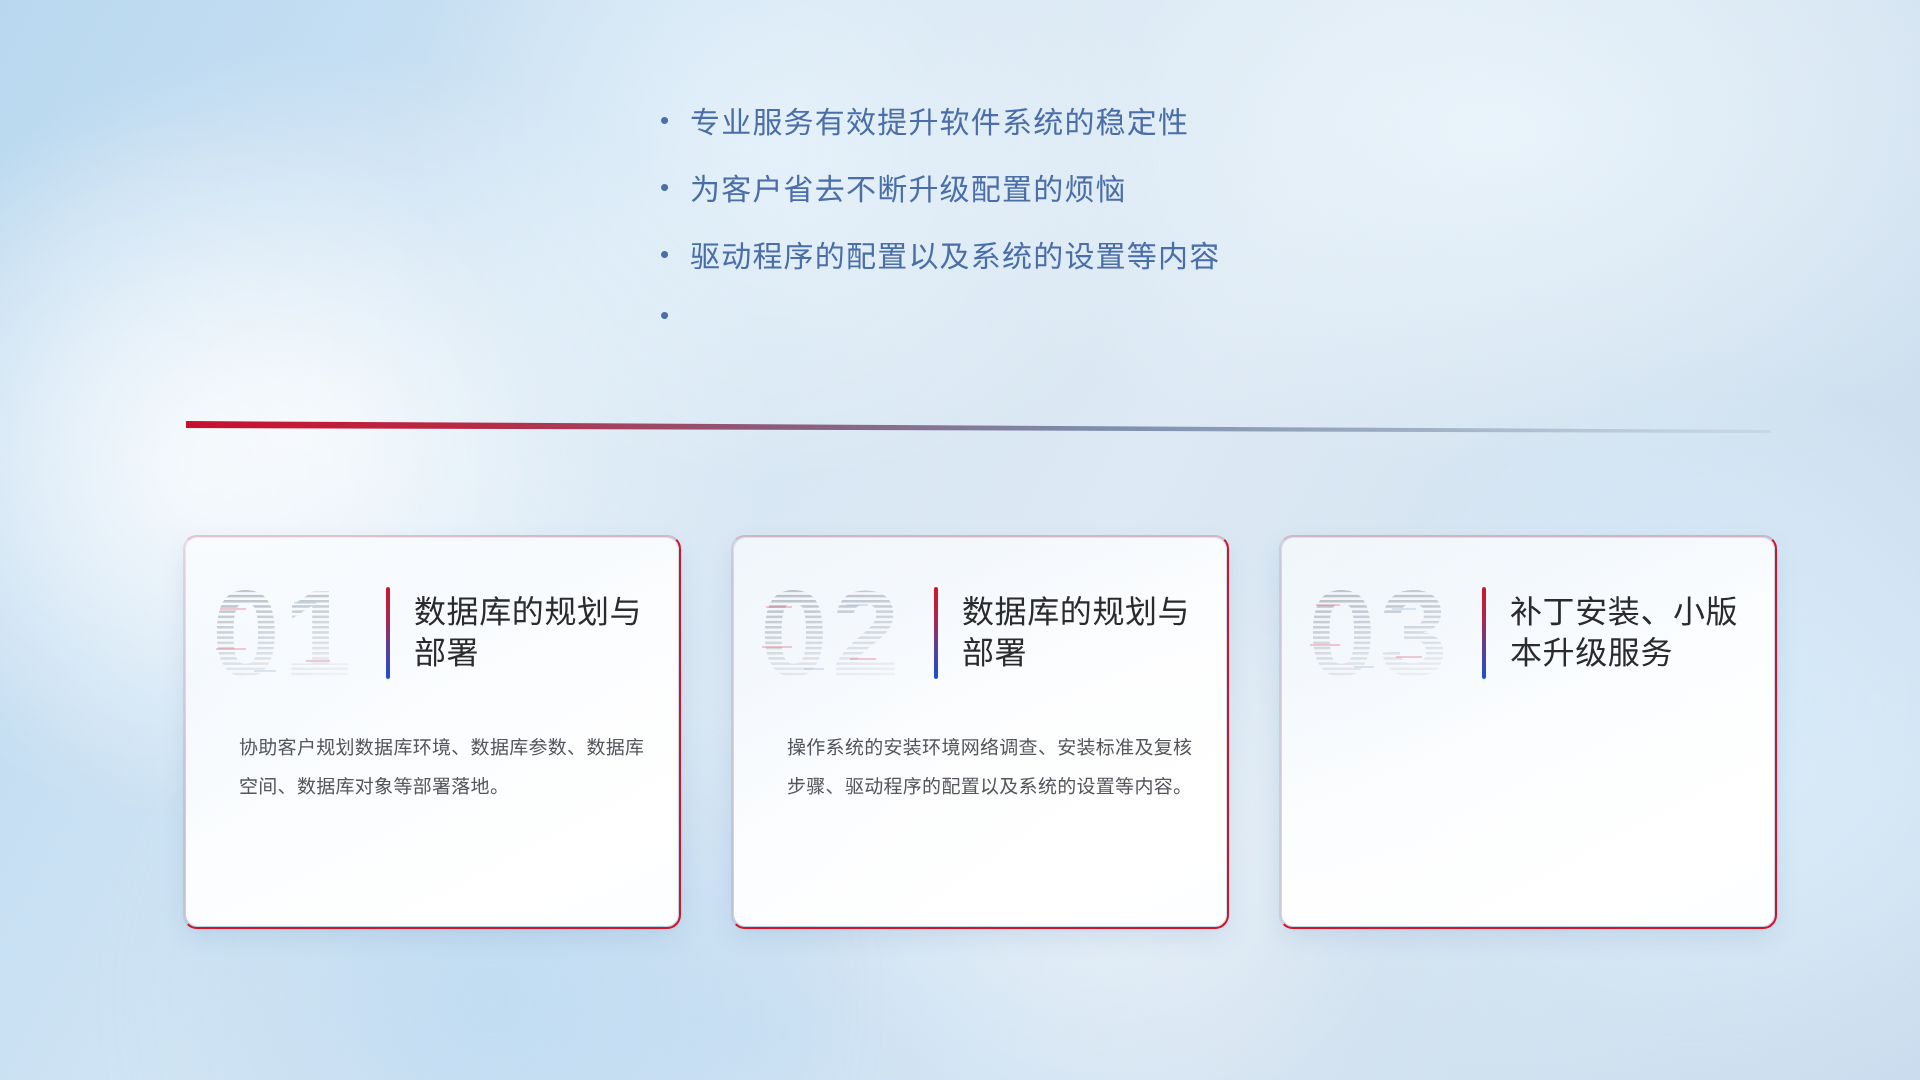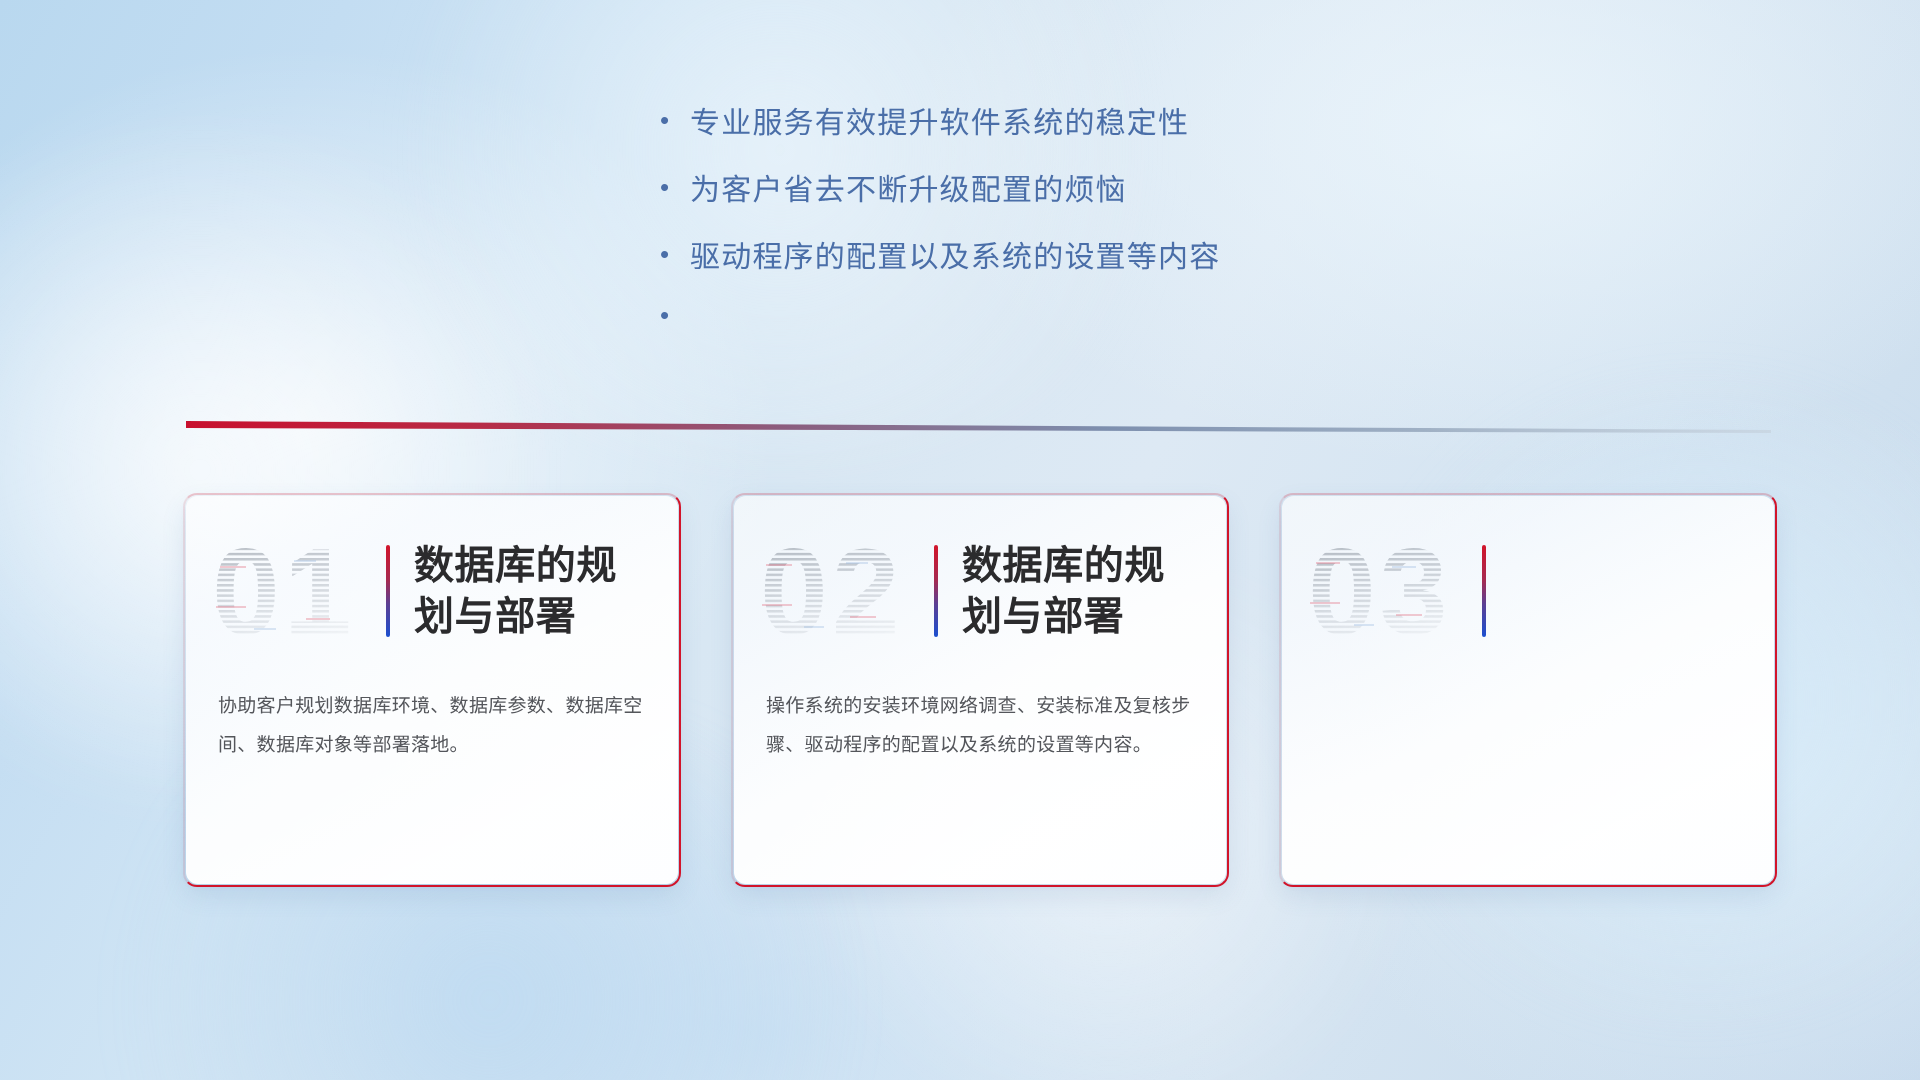--- a/index.html
+++ b/index.html
@@ -109,21 +109,21 @@
     width: 1585px;
     height: 14px;
     pointer-events: none;
   }
   .divider svg { display: block; width: 100%; height: 100%; }
 
   
   .cards {
     position: absolute;
     left: 186px;
-    top: 496px;
+    top: 538px;
     width: 1588px;
     display: flex;
     gap: 56px;
   }
   .card {
     position: relative;
     width: 492px;
     height: 388px;
     border-radius: 12px;
     box-sizing: border-box;
@@ -174,34 +174,35 @@
 
   .card-bar {
     flex: 0 0 4px;
     width: 4px;
     height: 92px;
     margin-right: 24px;
     border-radius: 2px;
     background: linear-gradient(180deg, #d2142a 0%, #a62a50 38%, #5c3f93 64%, #1b4fd0 100%);
   }
   .card-title {
-    font-size: 40px;
+    font-size: 32px;
     line-height: 1.28;
     color: #2b2b2d;
-    font-weight: 700;
+    font-weight: 400;
     letter-spacing: 0.6px;
     flex: 1 1 auto;
   }
 
   .card-body {
     padding: 0 30px 0 32px;
     font-size: 19px;
     line-height: 2.06;
     color: #54565b;
     letter-spacing: 0.3px;
+    margin-left: 21px;
   }
 </style>
 </head>
 <body>
 
 <div class="slide">
 
   <div class="bloom bloom-a"></div>
   <div class="bloom bloom-b"></div>
   <div class="bloom bloom-c"></div>
@@ -337,17 +338,18 @@
             <g opacity="0.30">
               <rect x="10" y="30" width="24" height="2" fill="#e0556a"></rect>
               <rect x="86" y="34" width="24" height="2" fill="#8fb2dd"></rect>
               <rect x="4" y="70" width="30" height="2" fill="#e0556a"></rect>
               <rect x="90" y="82" width="26" height="2" fill="#e0556a"></rect>
               <rect x="48" y="92" width="20" height="2" fill="#8fb2dd"></rect>
             </g>
           </svg>
         </div>
         <div class="card-bar"></div>
+        <div class="card-title">补丁安装、小版本升级服务</div>
       </div>
     </div>
 
   </div>
 </div>
 
 </body></html>

